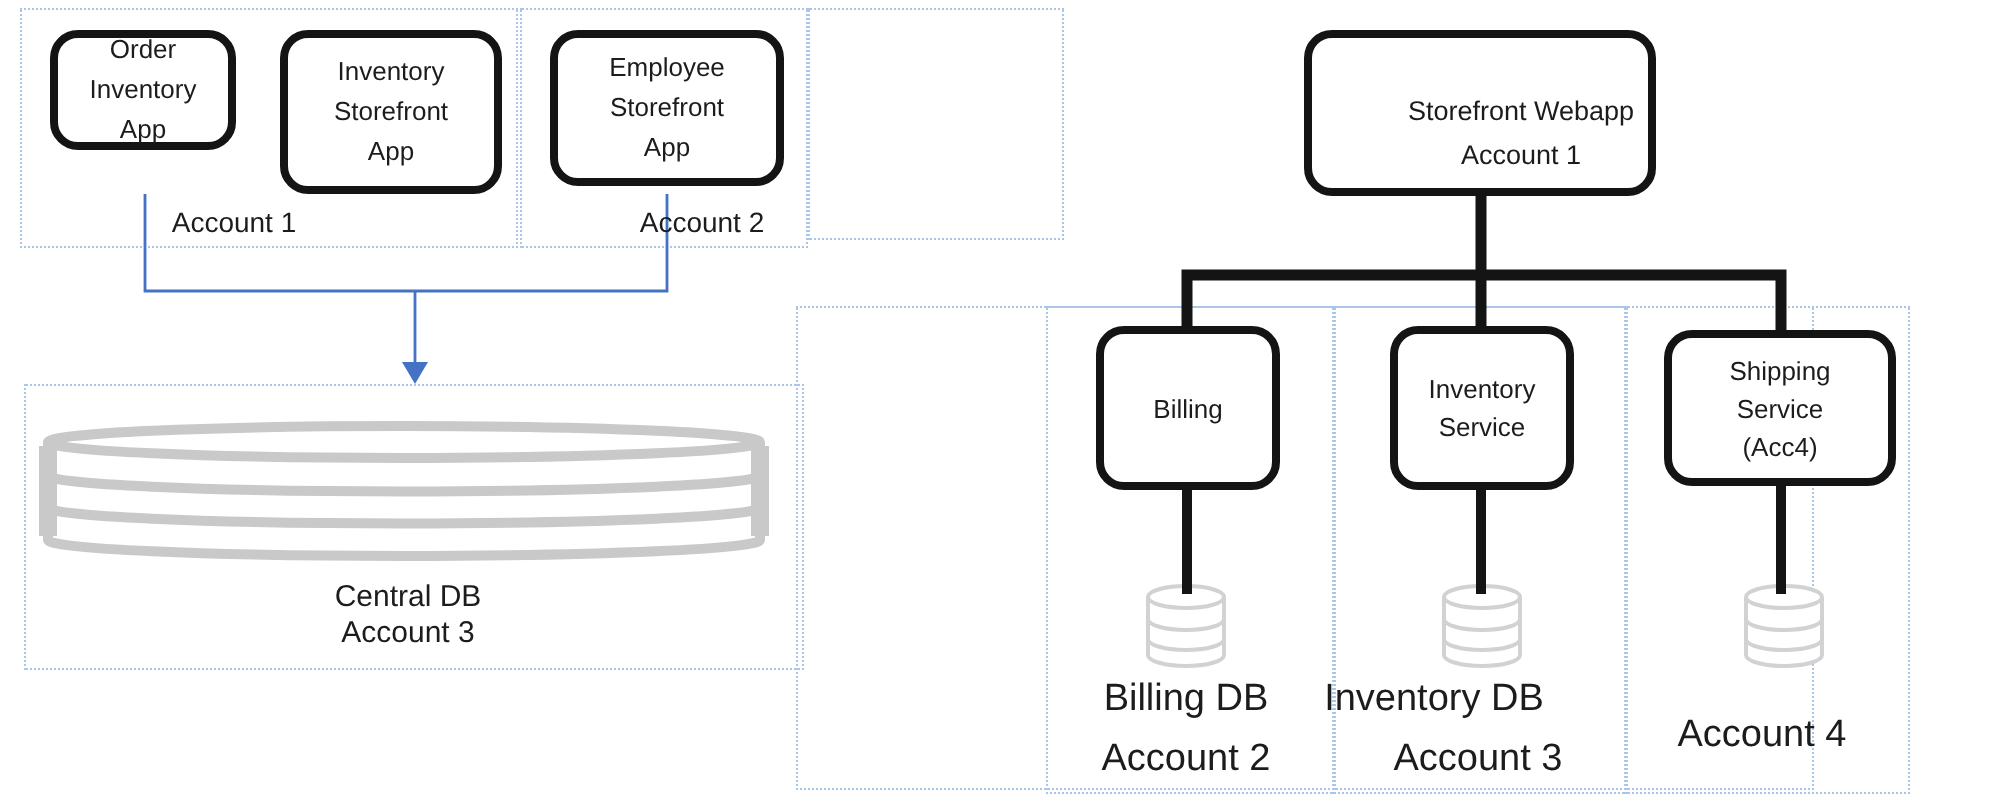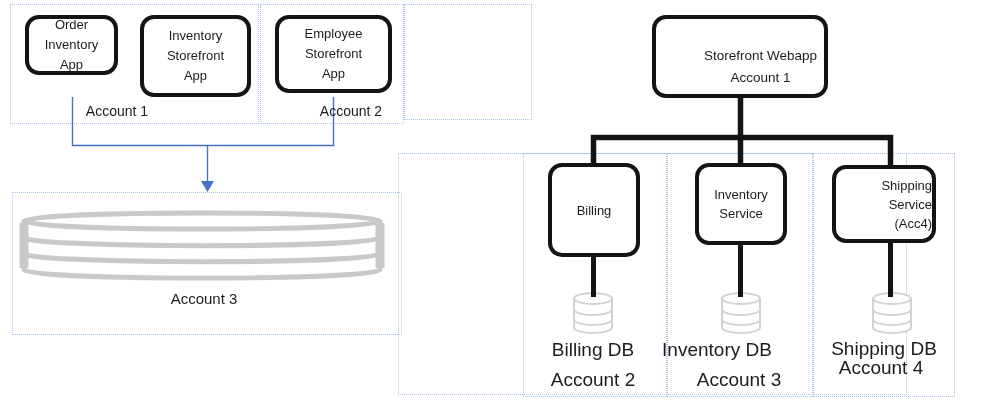--- a/index.html
+++ b/index.html
@@ -100,43 +100,43 @@
   <div class="node" style="left:275px;top:15px;width:117px;height:78px;">
     <div class="ln">Employee</div>
     <div class="ln">Storefront</div>
     <div class="ln">App</div>
   </div>
 
   <div class="lbl lbl-acct" style="left:47px;top:103px;width:140px;">Account 1</div>
   <div class="lbl lbl-acct" style="left:281px;top:103px;width:140px;">Account 2</div>
 
   <div class="lbl lbl-central" style="left:104px;top:290px;width:200px;">
+    <div>Central DB</div>
     <div>Account 3</div>
   </div>
 
   <div class="node node-storefront" style="left:652px;top:15px;width:176px;height:83px;">
     <div class="ln">Storefront Webapp</div>
     <div class="ln">Account 1</div>
   </div>
 
-  <div class="node node-sm" style="left:548px;top:163px;width:92px;height:94px;">
+  <div class="node node-sm" style="left:548px;top:163px;width:92px;height:82px;">
     <div class="ln">Billing</div>
   </div>
   <div class="node node-sm" style="left:695px;top:163px;width:92px;height:82px;">
     <div class="ln">Inventory</div>
     <div class="ln">Service</div>
   </div>
-  <div class="node node-sm" style="left:832px;top:165px;width:104px;height:78px;align-items:flex-end;">
+  <div class="node node-sm" style="left:832px;top:165px;width:116px;height:78px;">
     <div class="ln">Shipping</div>
     <div class="ln">Service</div>
     <div class="ln">(Acc4)</div>
   </div>
 
   <div class="lbl lbl-db" style="left:538px;top:342px;width:110px;">Billing DB</div>
   <div class="lbl lbl-db" style="left:538px;top:372px;width:110px;">Account 2</div>
 
   <div class="lbl lbl-db" style="left:662px;top:342px;width:110px;">Inventory DB</div>
   <div class="lbl lbl-db" style="left:684px;top:372px;width:110px;">Account 3</div>
 
-  <div class="lbl lbl-db" style="left:829px;top:341px;width:110px;">Shipping DB</div>
   <div class="lbl lbl-db" style="left:826px;top:360px;width:110px;">Account 4</div>
 
 </div>
 
 </body></html>

